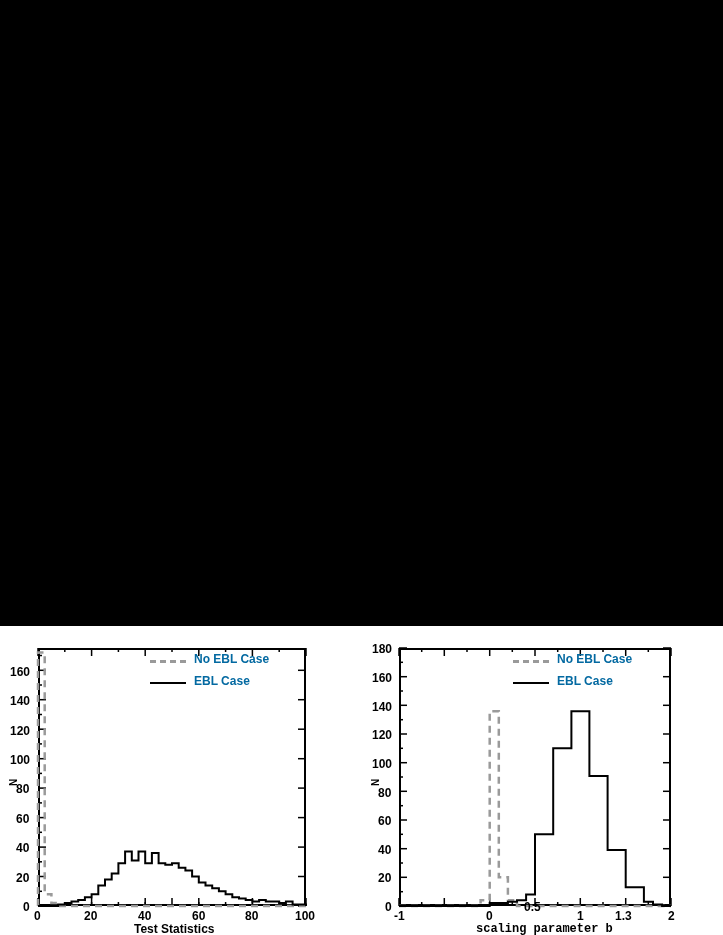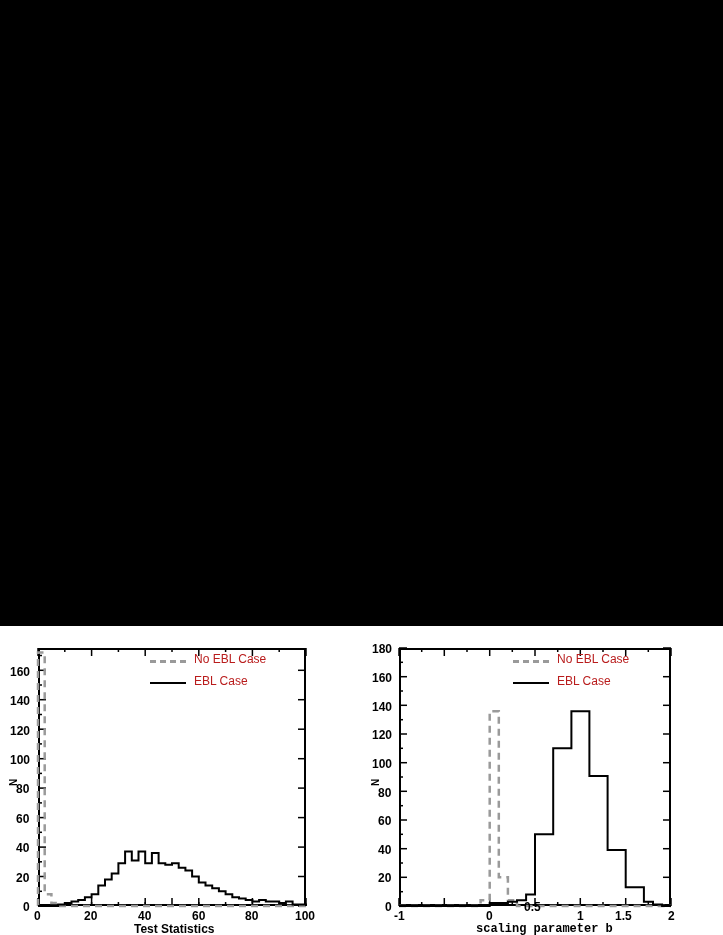--- a/index.html
+++ b/index.html
@@ -89,22 +89,22 @@
     border-top: 2px solid #000;
   }
   .legend-line.dashed {
     border-top: 3px dashed #9a9a9a;
   }
   .legend-text {
     position: absolute;
     left: 44px;
     top: 2px;
     font-size: 12px;
-    font-weight: normal;
-    color: #b91c1c;
+    font-weight: bold;
+    color: #0369a1;
     white-space: nowrap;
   }
 </style>
 </head>
 <body>
 
 <div class="figure-area">
 
   <div class="panel panel-left">
 
@@ -301,21 +301,21 @@
     <div class="tick-label" style="left:11px; top:102px;">120</div>
     <div class="tick-label" style="left:11px; top:74px;">140</div>
     <div class="tick-label" style="left:11px; top:45px;">160</div>
     <div class="tick-label" style="left:11px; top:16px;">180</div>
 
     <div class="tick-label" style="left:33px; top:283px;">-1</div>
     <div class="tick-label" style="left:84px; top:283px;margin-top:44px;">-0.5</div>
     <div class="tick-label" style="left:125px; top:283px;">0</div>
     <div class="tick-label" style="left:163px; top:274px;">0.5</div>
     <div class="tick-label" style="left:216px; top:283px;">1</div>
-    <div class="tick-label" style="left:254px; top:283px;">1.5</div>
+    <div class="tick-label" style="left:254px; top:283px;">1.3</div>
     <div class="tick-label" style="left:307px; top:283px;">2</div>
 
     <div class="axis-title" style="left:115px; top:296px;font-family:Liberation Mono, monospace;">scaling parameter b</div>
     <div class="ylabel" style="left:9px; top:160px;">N</div>
 
     <div class="legend" style="left:152px; top:24px;">
       <div class="legend-row">
         <div class="legend-line dashed"></div>
         <div class="legend-text">No EBL Case</div>
       </div>

